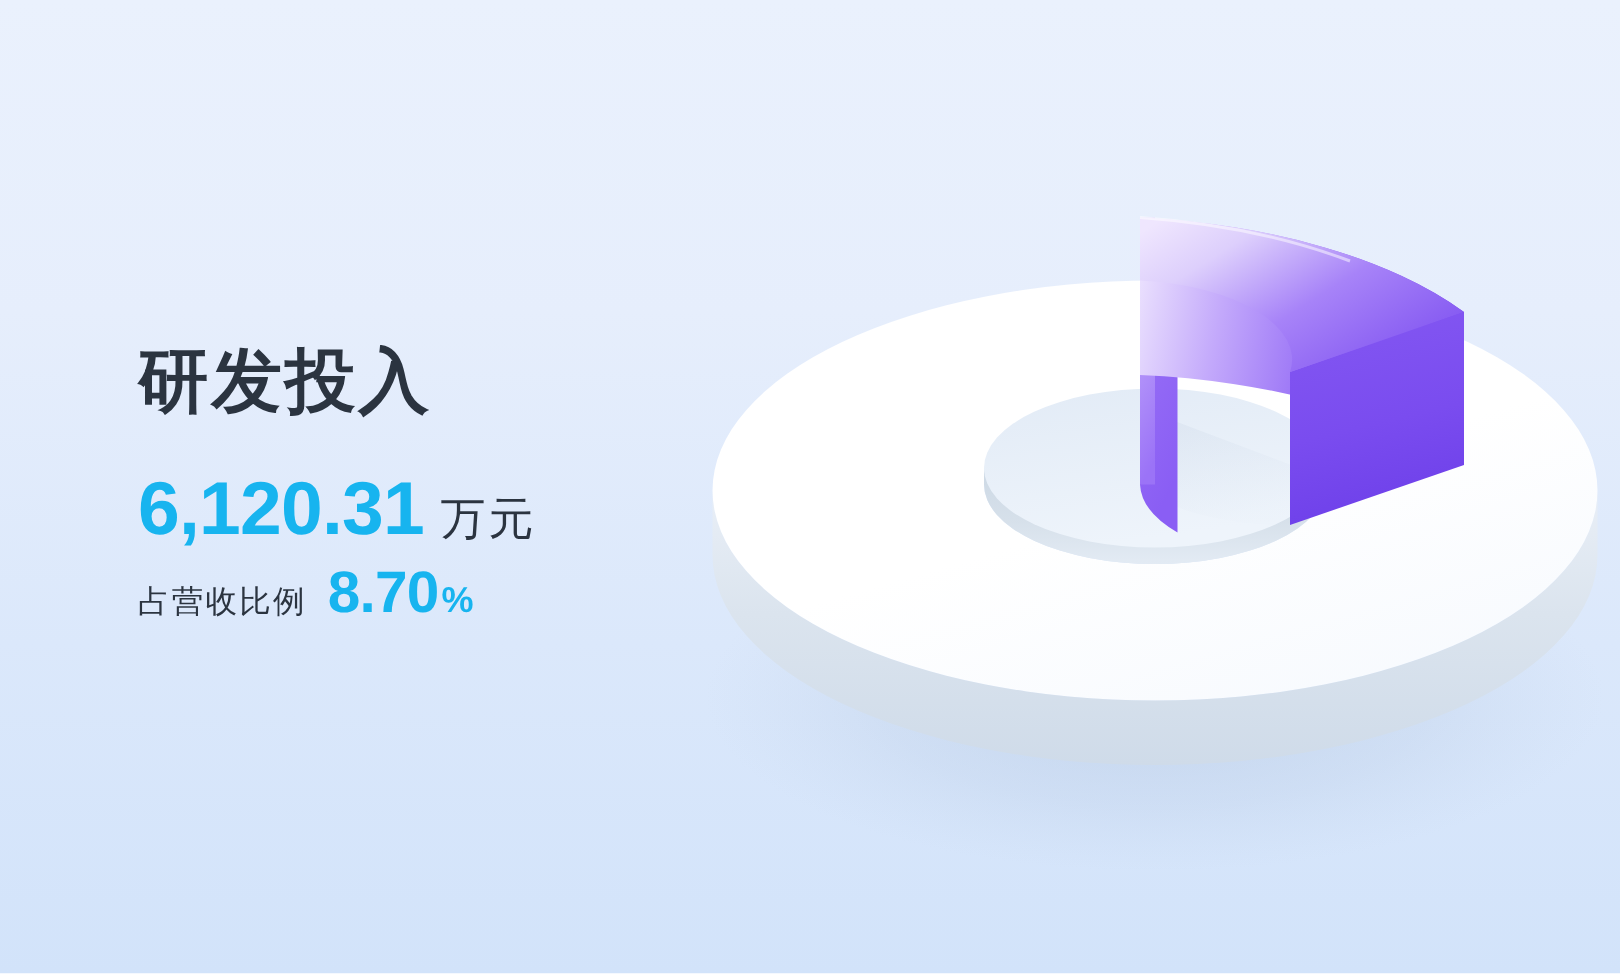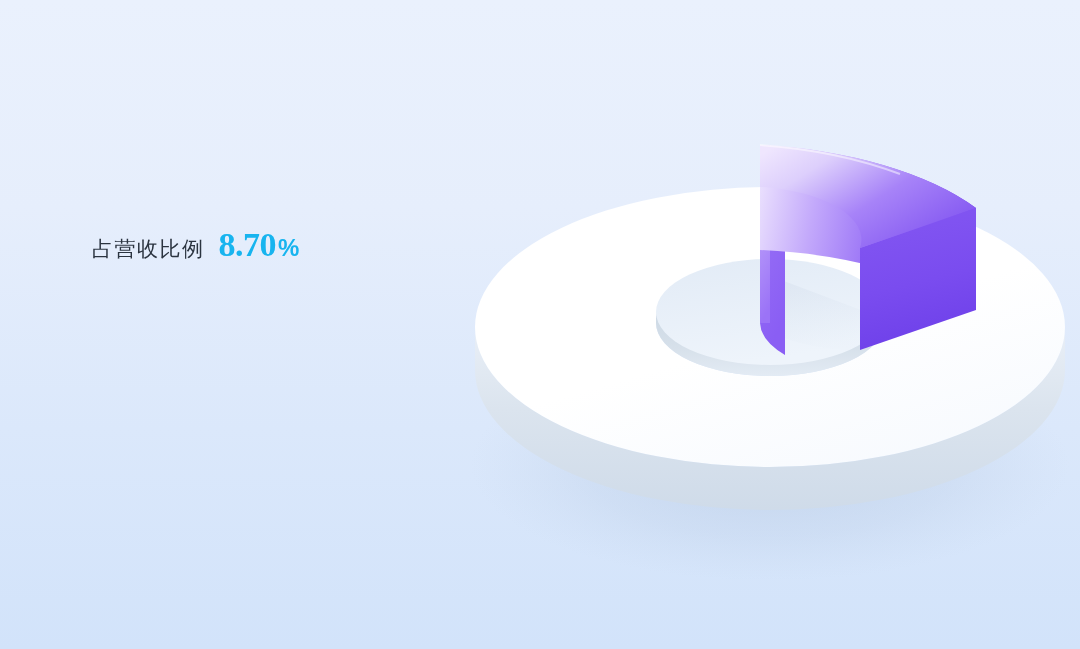--- a/index.html
+++ b/index.html
@@ -72,27 +72,26 @@
 
   .ratio-label {
     font-size: 21px;
     font-weight: 400;
     color: #2b3440;
     letter-spacing: 1.5px;
     line-height: 1;
   }
 
   .ratio-value {
-    font-size: 34px;
+    font-size: 39px;
     font-weight: 700;
     color: #17b4ef;
     line-height: 1;
     margin-left: 14px;
     letter-spacing: -0.5px;
-    font-family: Liberation Serif, serif;
   }
 
   .ratio-pct {
     font-size: 24px;
     font-weight: 700;
     color: #17b4ef;
     line-height: 1;
     margin-left: 2px;
   }
 
@@ -110,21 +109,26 @@
     height: 520px;
   }
 </style>
 </head>
 <body>
 
 <div id="stage">
 
   <div class="text-panel">
 
-
+    <div class="stat-title">研发投入</div>
+
+    <div class="stat-value-row">
+      <span class="stat-value">6,120.31</span>
+      <span class="stat-unit">万元</span>
+    </div>
 
     <div class="stat-ratio-row">
       <span class="ratio-label">占营收比例</span>
       <span class="ratio-value">8.70</span>
       <span class="ratio-pct">%</span>
     </div>
 
   </div>
 
   <div class="chart-wrap">

